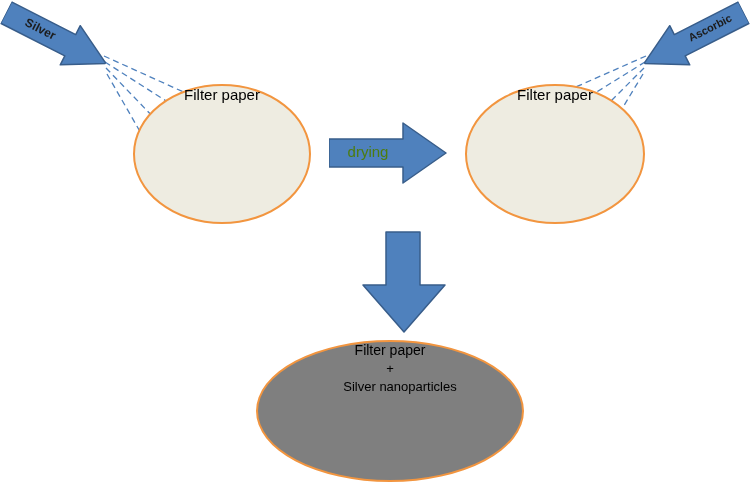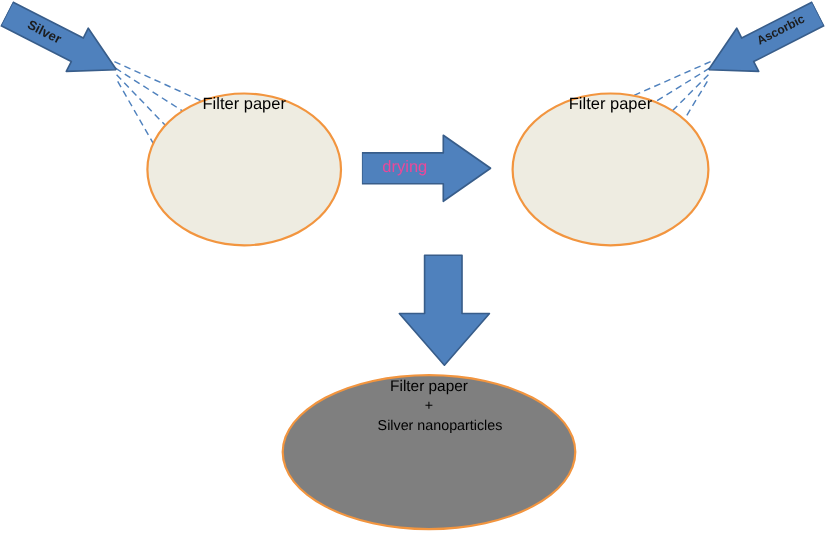--- a/index.html
+++ b/index.html
@@ -25,21 +25,21 @@
     stroke-linejoin: round;
   }
   .arrow-label {
     position: absolute;
     text-align: center;
     color: #1c1c1c;
     font-size: 12px;
     font-weight: bold;
   }
   .arrow-label.white {
-    color: #ec4899;
+    color: #4d7c0f;
     font-weight: normal;
     font-size: 15px;
   }
 
   
   .ellipse {
     position: absolute;
     border: 2.5px solid #F2953F;
     border-radius: 50%;
     display: flex;

